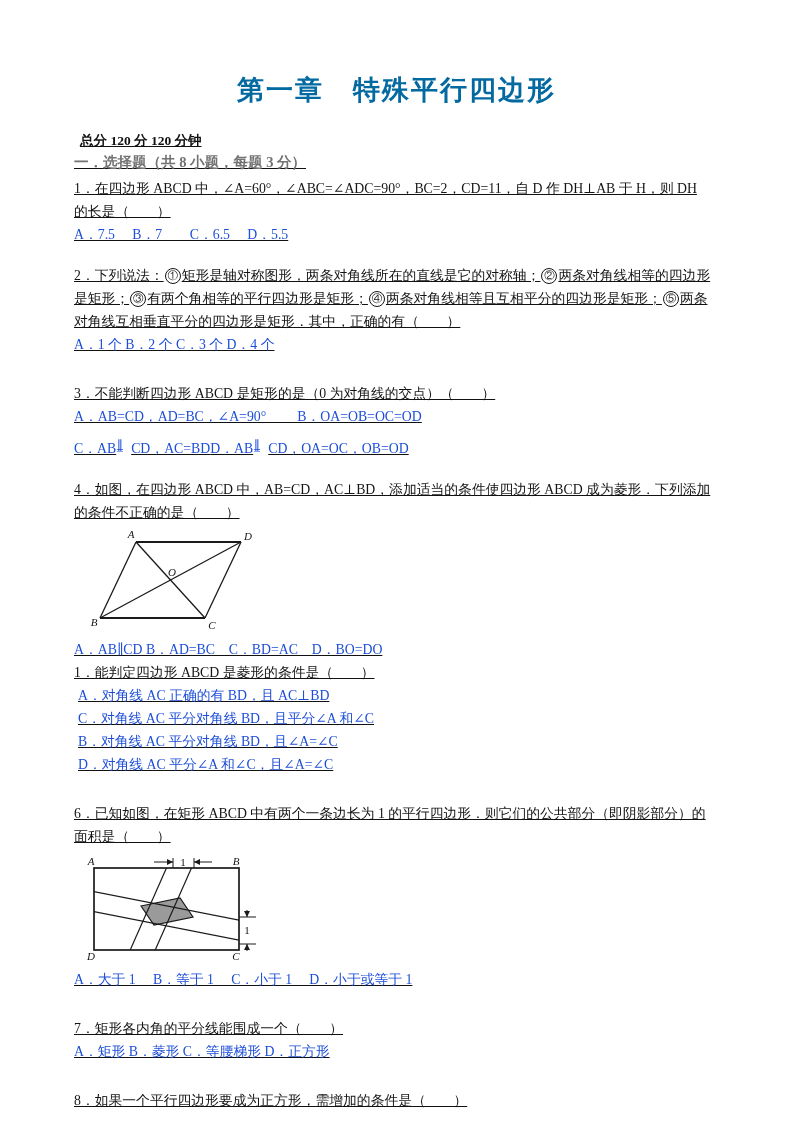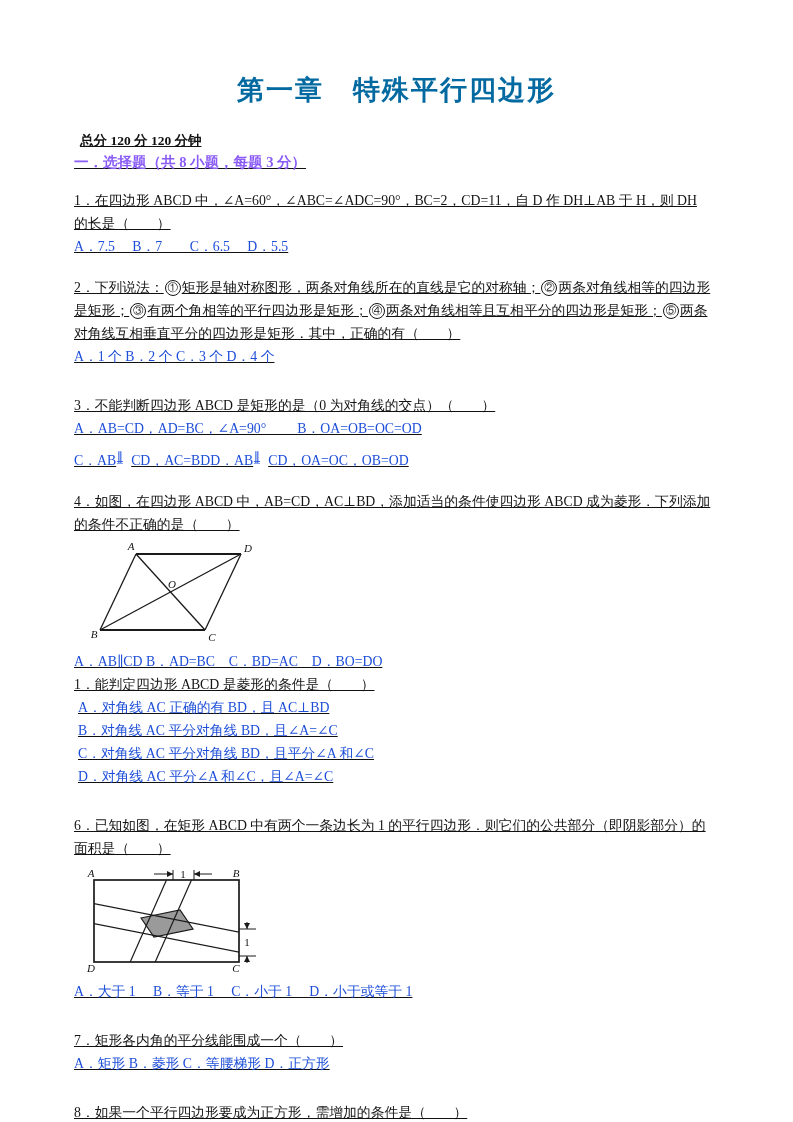--- a/index.html
+++ b/index.html
@@ -46,29 +46,29 @@
     font-size: 13.5px;
     font-weight: 700;
     line-height: 20px;
     padding-left: 6px;
     color: #111;
   }
   .section-head {
     font-size: 14.5px;
     font-weight: 700;
     line-height: 22px;
-    color: #8b5cf6;
+    color: #737373;
   }
   .q {
     font-size: 13.8px;
     line-height: 23px;
     color: #141414;
     text-align: justify;
   }
-  .q-stem { margin-top: 16px; }
+  .q-stem { margin-top: 4px; }
   .opt-row {
     font-size: 13.8px;
     line-height: 23px;
     color: #1d4ed8;
   }
   .gap-sm { height: 9px; }
   .gap-md { height: 18px; }
   .gap-lg { height: 26px; }
   .circ {
     display: inline-block;
@@ -182,22 +182,22 @@
         <text class="fig-label" x="84" y="48" text-anchor="middle">O</text>
       </svg>
     </div>
 
     <div class="opt-row">A．AB∥CD B．AD=BC　C．BD=AC　D．BO=DO</div>
 
     <div class="q">
       <div>1．能判定四边形 ABCD 是菱形的条件是（　　）</div>
     </div>
     <div class="opt-row" style="padding-left:4px">A．对角线 AC 正确的有 BD，且 AC⊥BD</div>
+    <div class="opt-row" style="padding-left:4px">C．对角线 AC 平分对角线 BD，且平分∠A 和∠C</div>
     <div class="opt-row" style="padding-left:4px">B．对角线 AC 平分对角线 BD，且∠A=∠C</div>
-    <div class="opt-row" style="padding-left:4px">C．对角线 AC 平分对角线 BD，且平分∠A 和∠C</div>
     <div class="opt-row" style="padding-left:4px">D．对角线 AC 平分∠A 和∠C，且∠A=∠C</div>
 
     <div class="gap-lg"></div>
 
     <div class="q">
       <div>6．已知如图，在矩形 ABCD 中有两个一条边长为 1 的平行四边形．则它们的公共部分（即阴影部分）的</div>
       <div>面积是（　　）</div>
     </div>
 
     <div class="fig" style="margin:6px 0 4px 10px;">

